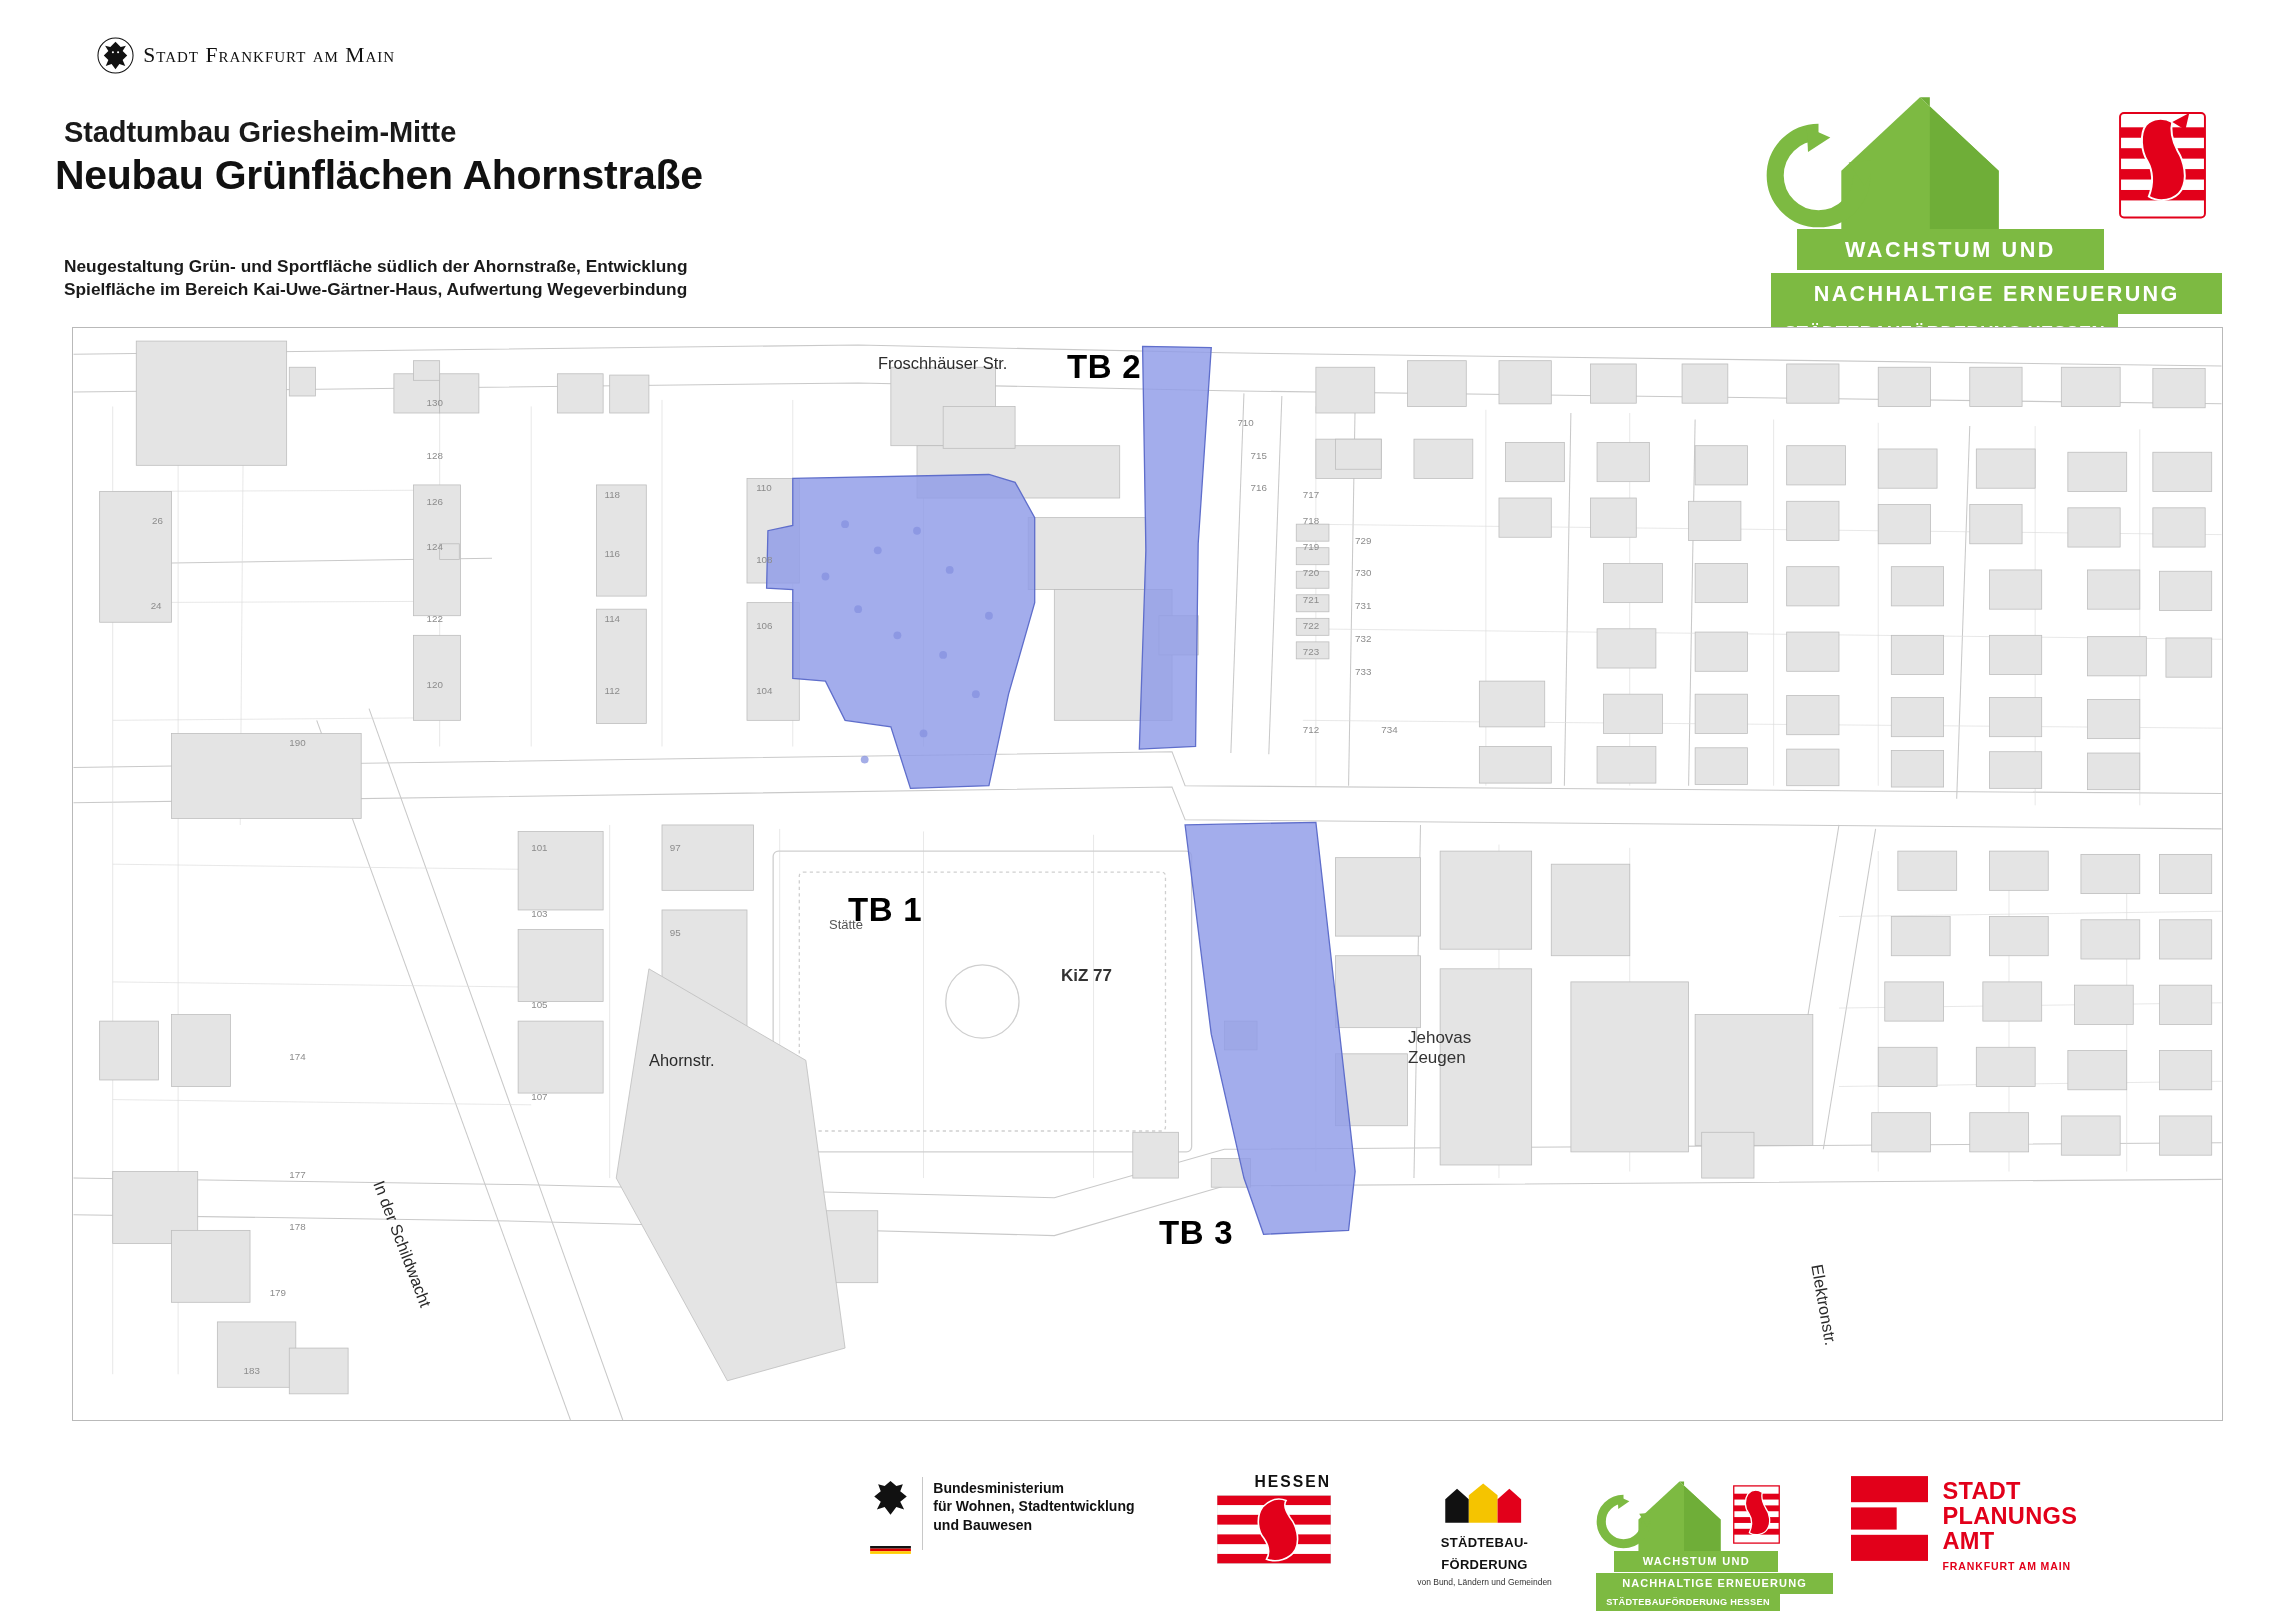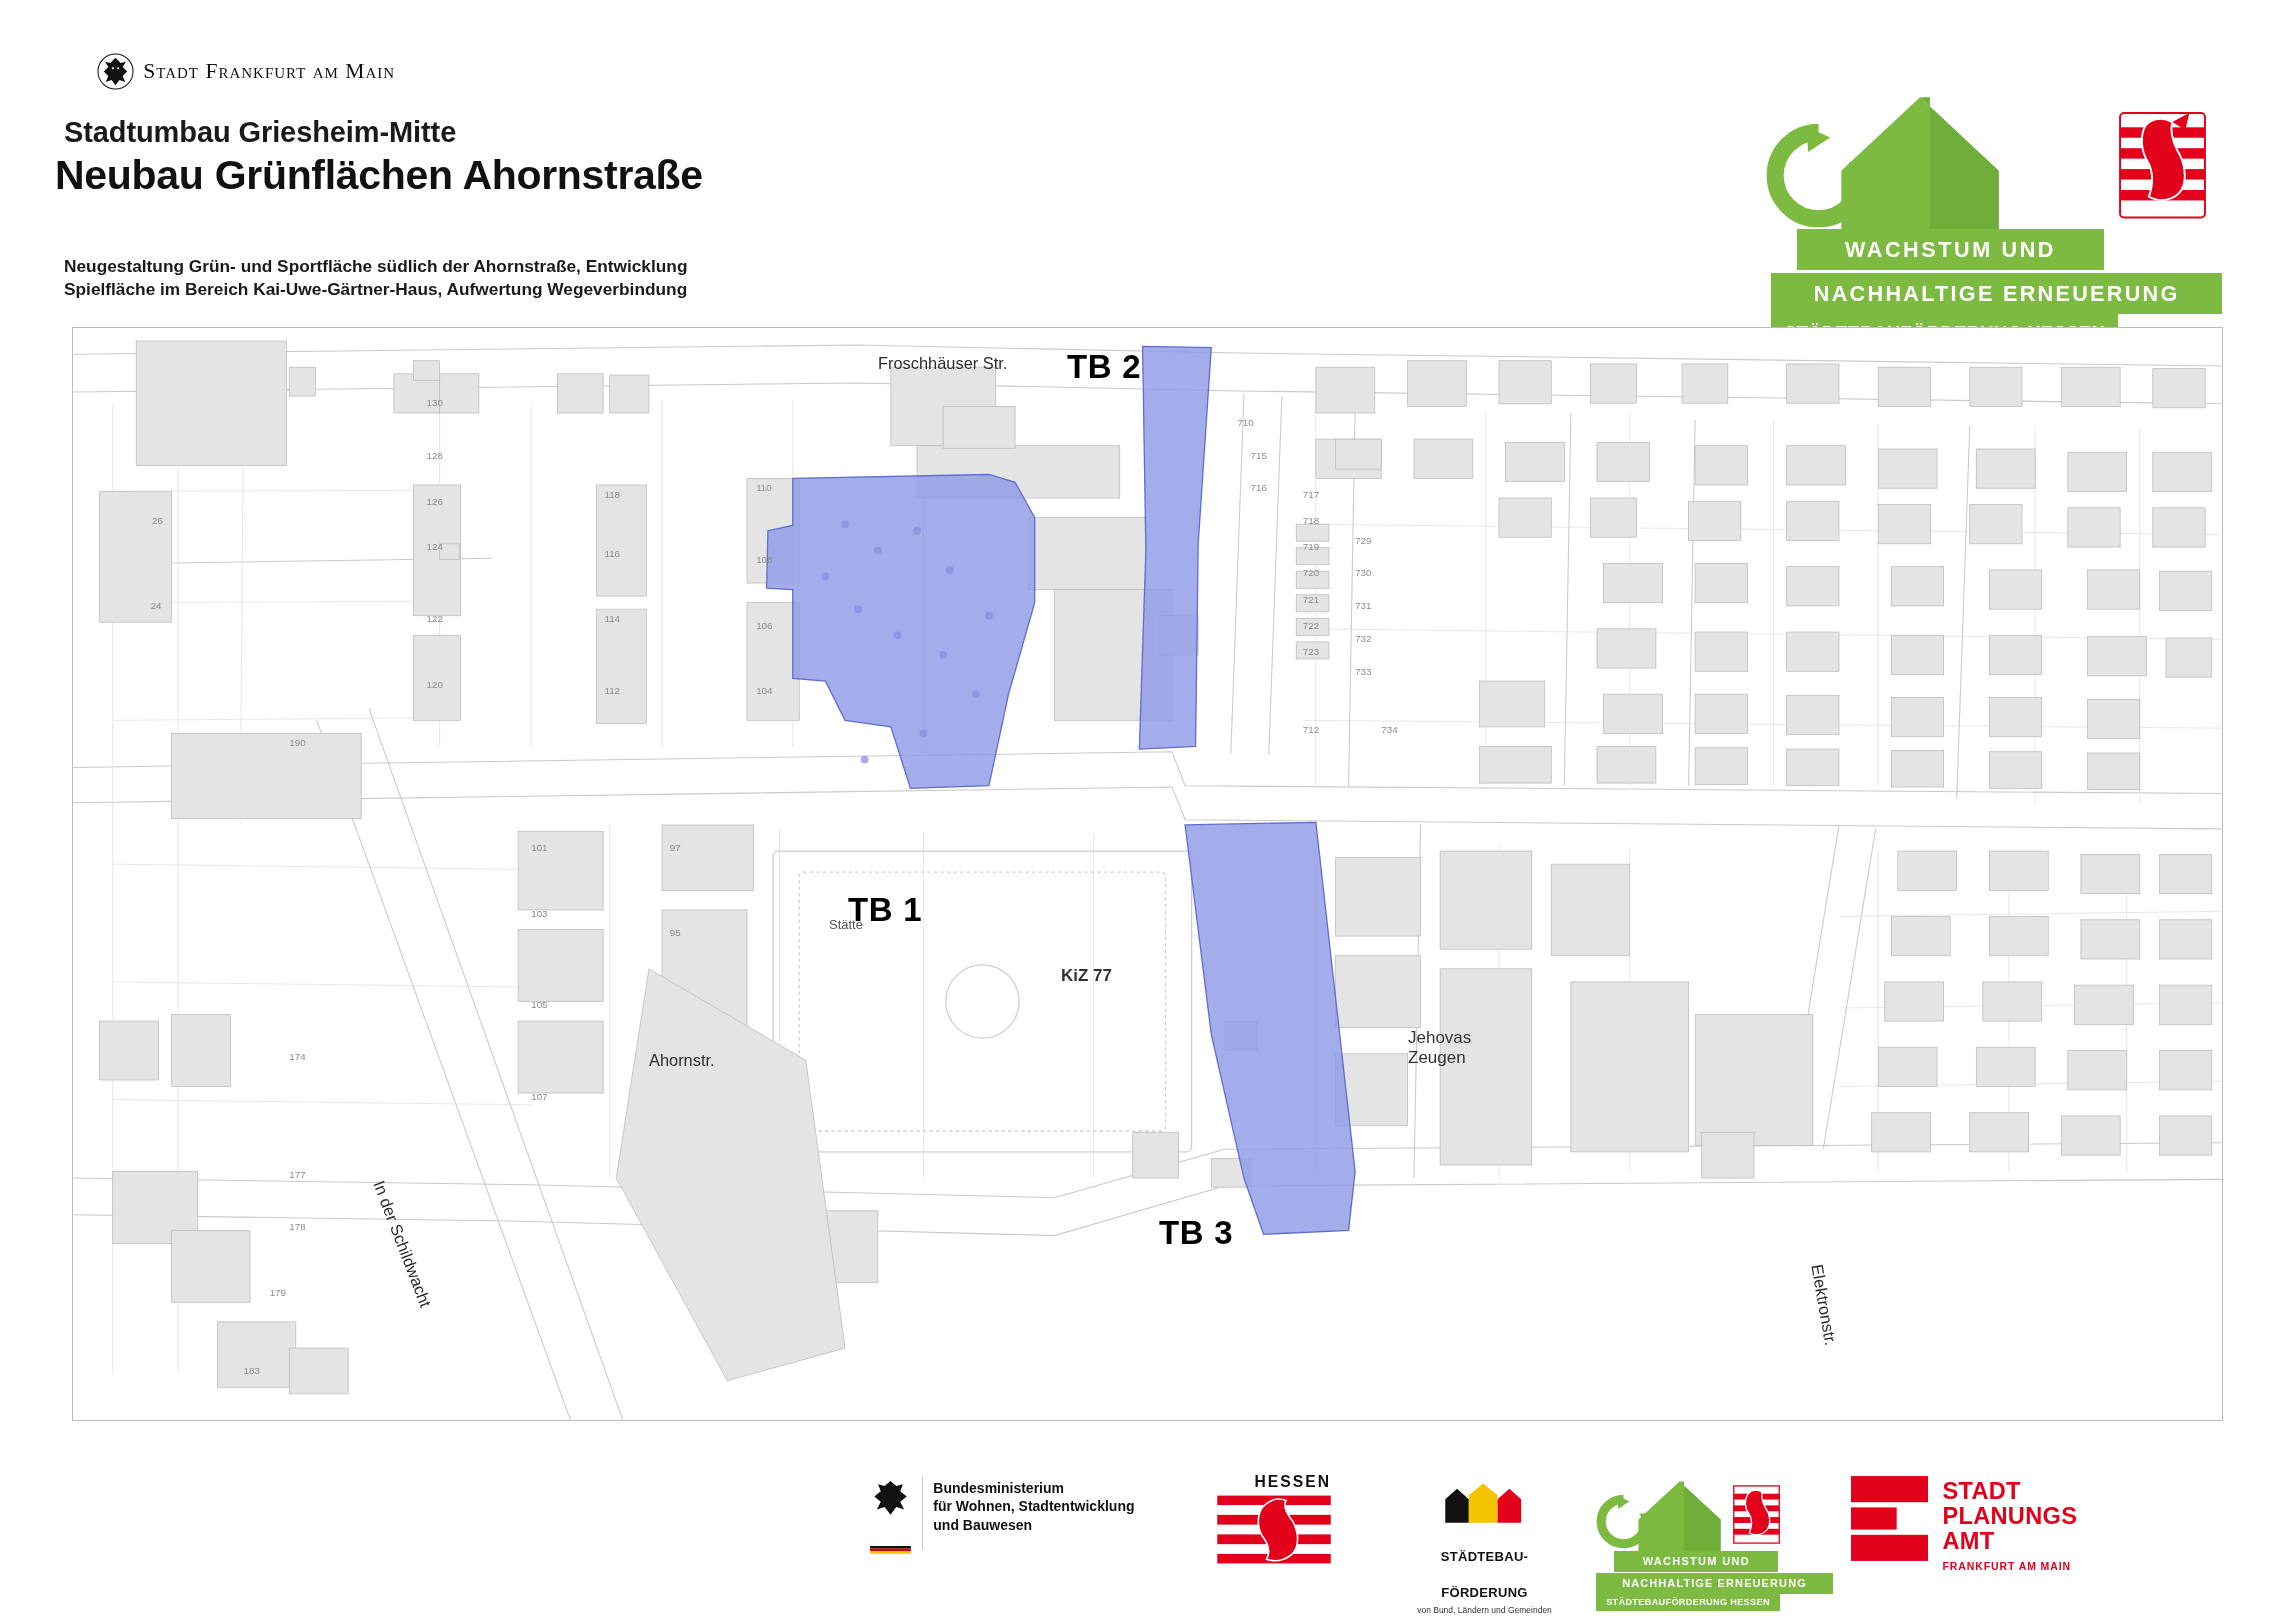--- a/index.html
+++ b/index.html
@@ -18,21 +18,21 @@
 
   
   .header {
     position: absolute;
     left: 0; top: 0;
     width: 2295px;
     height: 327px;
   }
   .city-logo {
     position: absolute;
-    left: 97px; top: 52px;
+    left: 97px; top: 36px;
     display: flex;
     align-items: center;
     gap: 9.2px;
     justify-content: center;
   }
   .city-logo .eagle {
     width: 37px; height: 39px;
     position: relative;
   }
   .city-logo .word {
@@ -187,21 +187,21 @@
   }
   .hessen-box .flag { width: 114px; height: 69px; position: relative; }
 
   .stfoerd {
     position: absolute;
     left: 1406px; top: 18.3px;
     width: 157px;
     text-align: center;
   }
   .stfoerd .houses { height: 51px; position: relative; }
-  .stfoerd .l1 { font-size: 13px; font-weight: bold; letter-spacing: 0.3px; color:#111; margin-top: 21px;}
+  .stfoerd .l1 { font-size: 13px; font-weight: bold; letter-spacing: 0.3px; color:#111; margin-top: 7px;}
   .stfoerd .l2 { font-size: 8.5px; color:#333; margin-top: 5.2px; line-height: 1.3;}
 
   .wach-small {
     position: absolute;
     left: 1596px; top: 19.6px;
     width: 262px; height: 111px;
   }
   .wach-small .gh { position: absolute; left: 41px; top: 0; width: 85px; height: 73px; }
   .wach-small .ac { position: absolute; left: 0px; top: 15.7px; width: 55px; height: 55px; }
   .wach-small .lion { position: absolute; left: 131px; top: 3.9px; width: 59px; height: 65px; }

